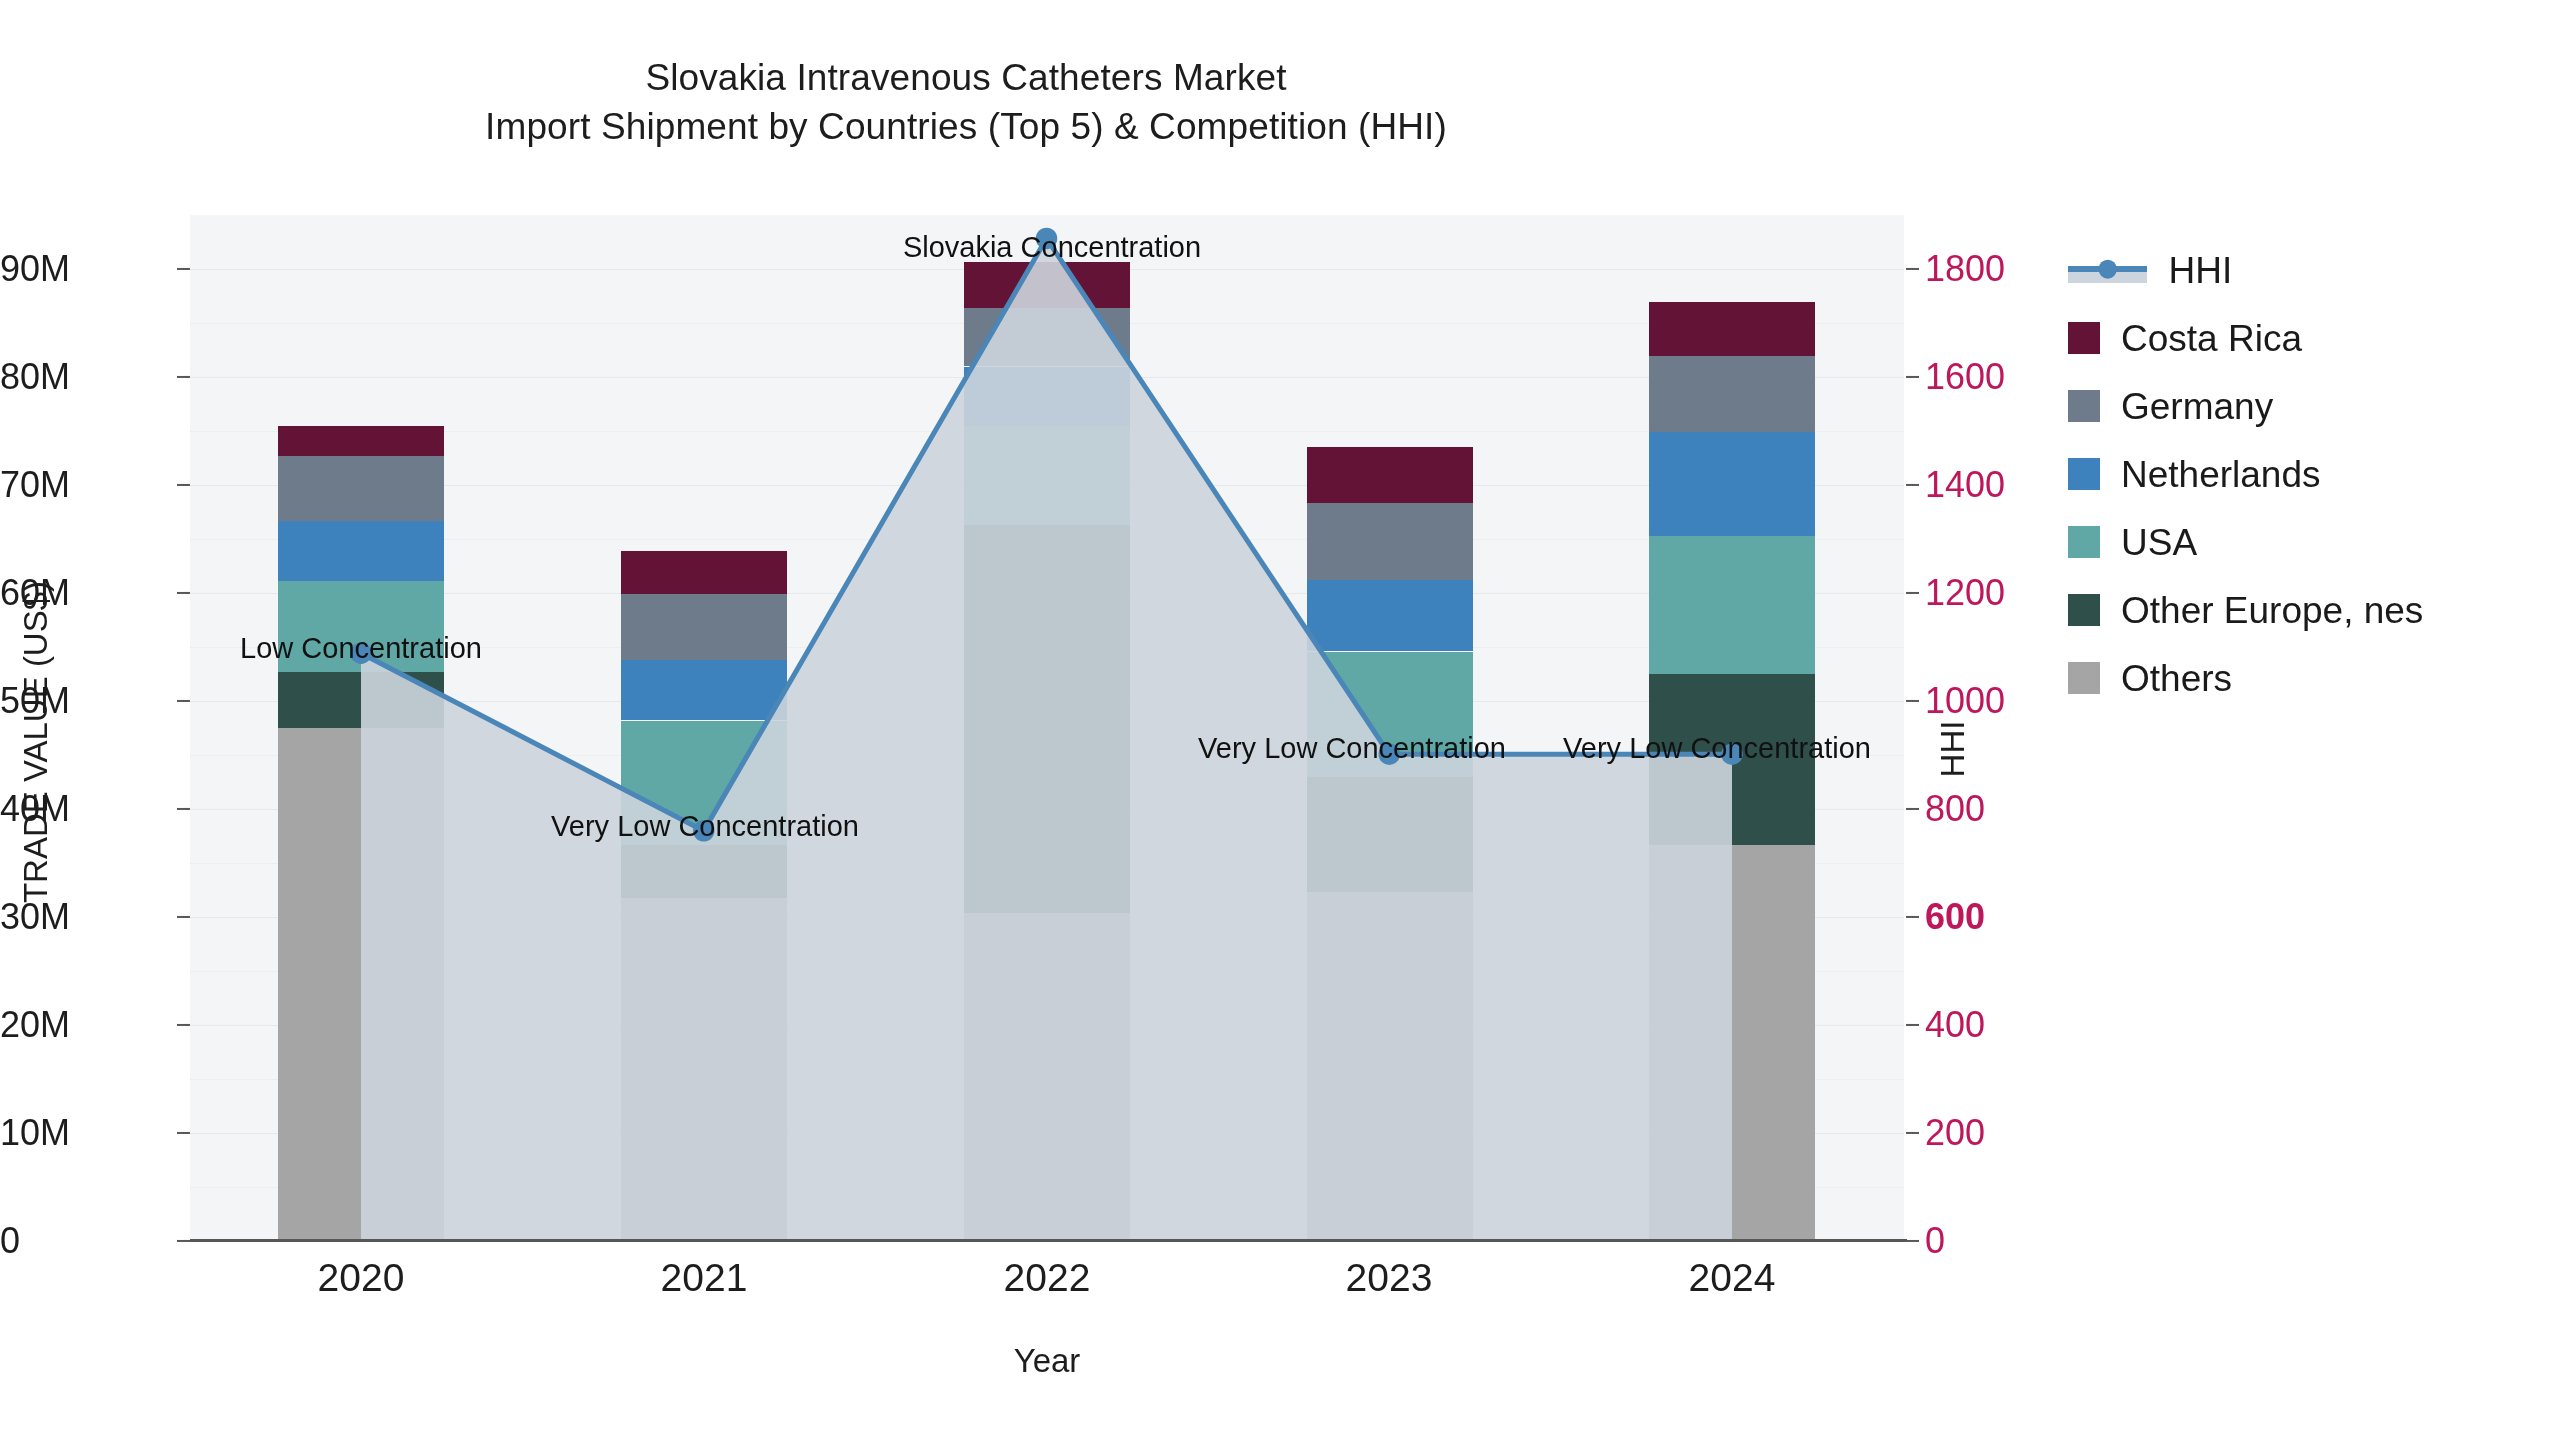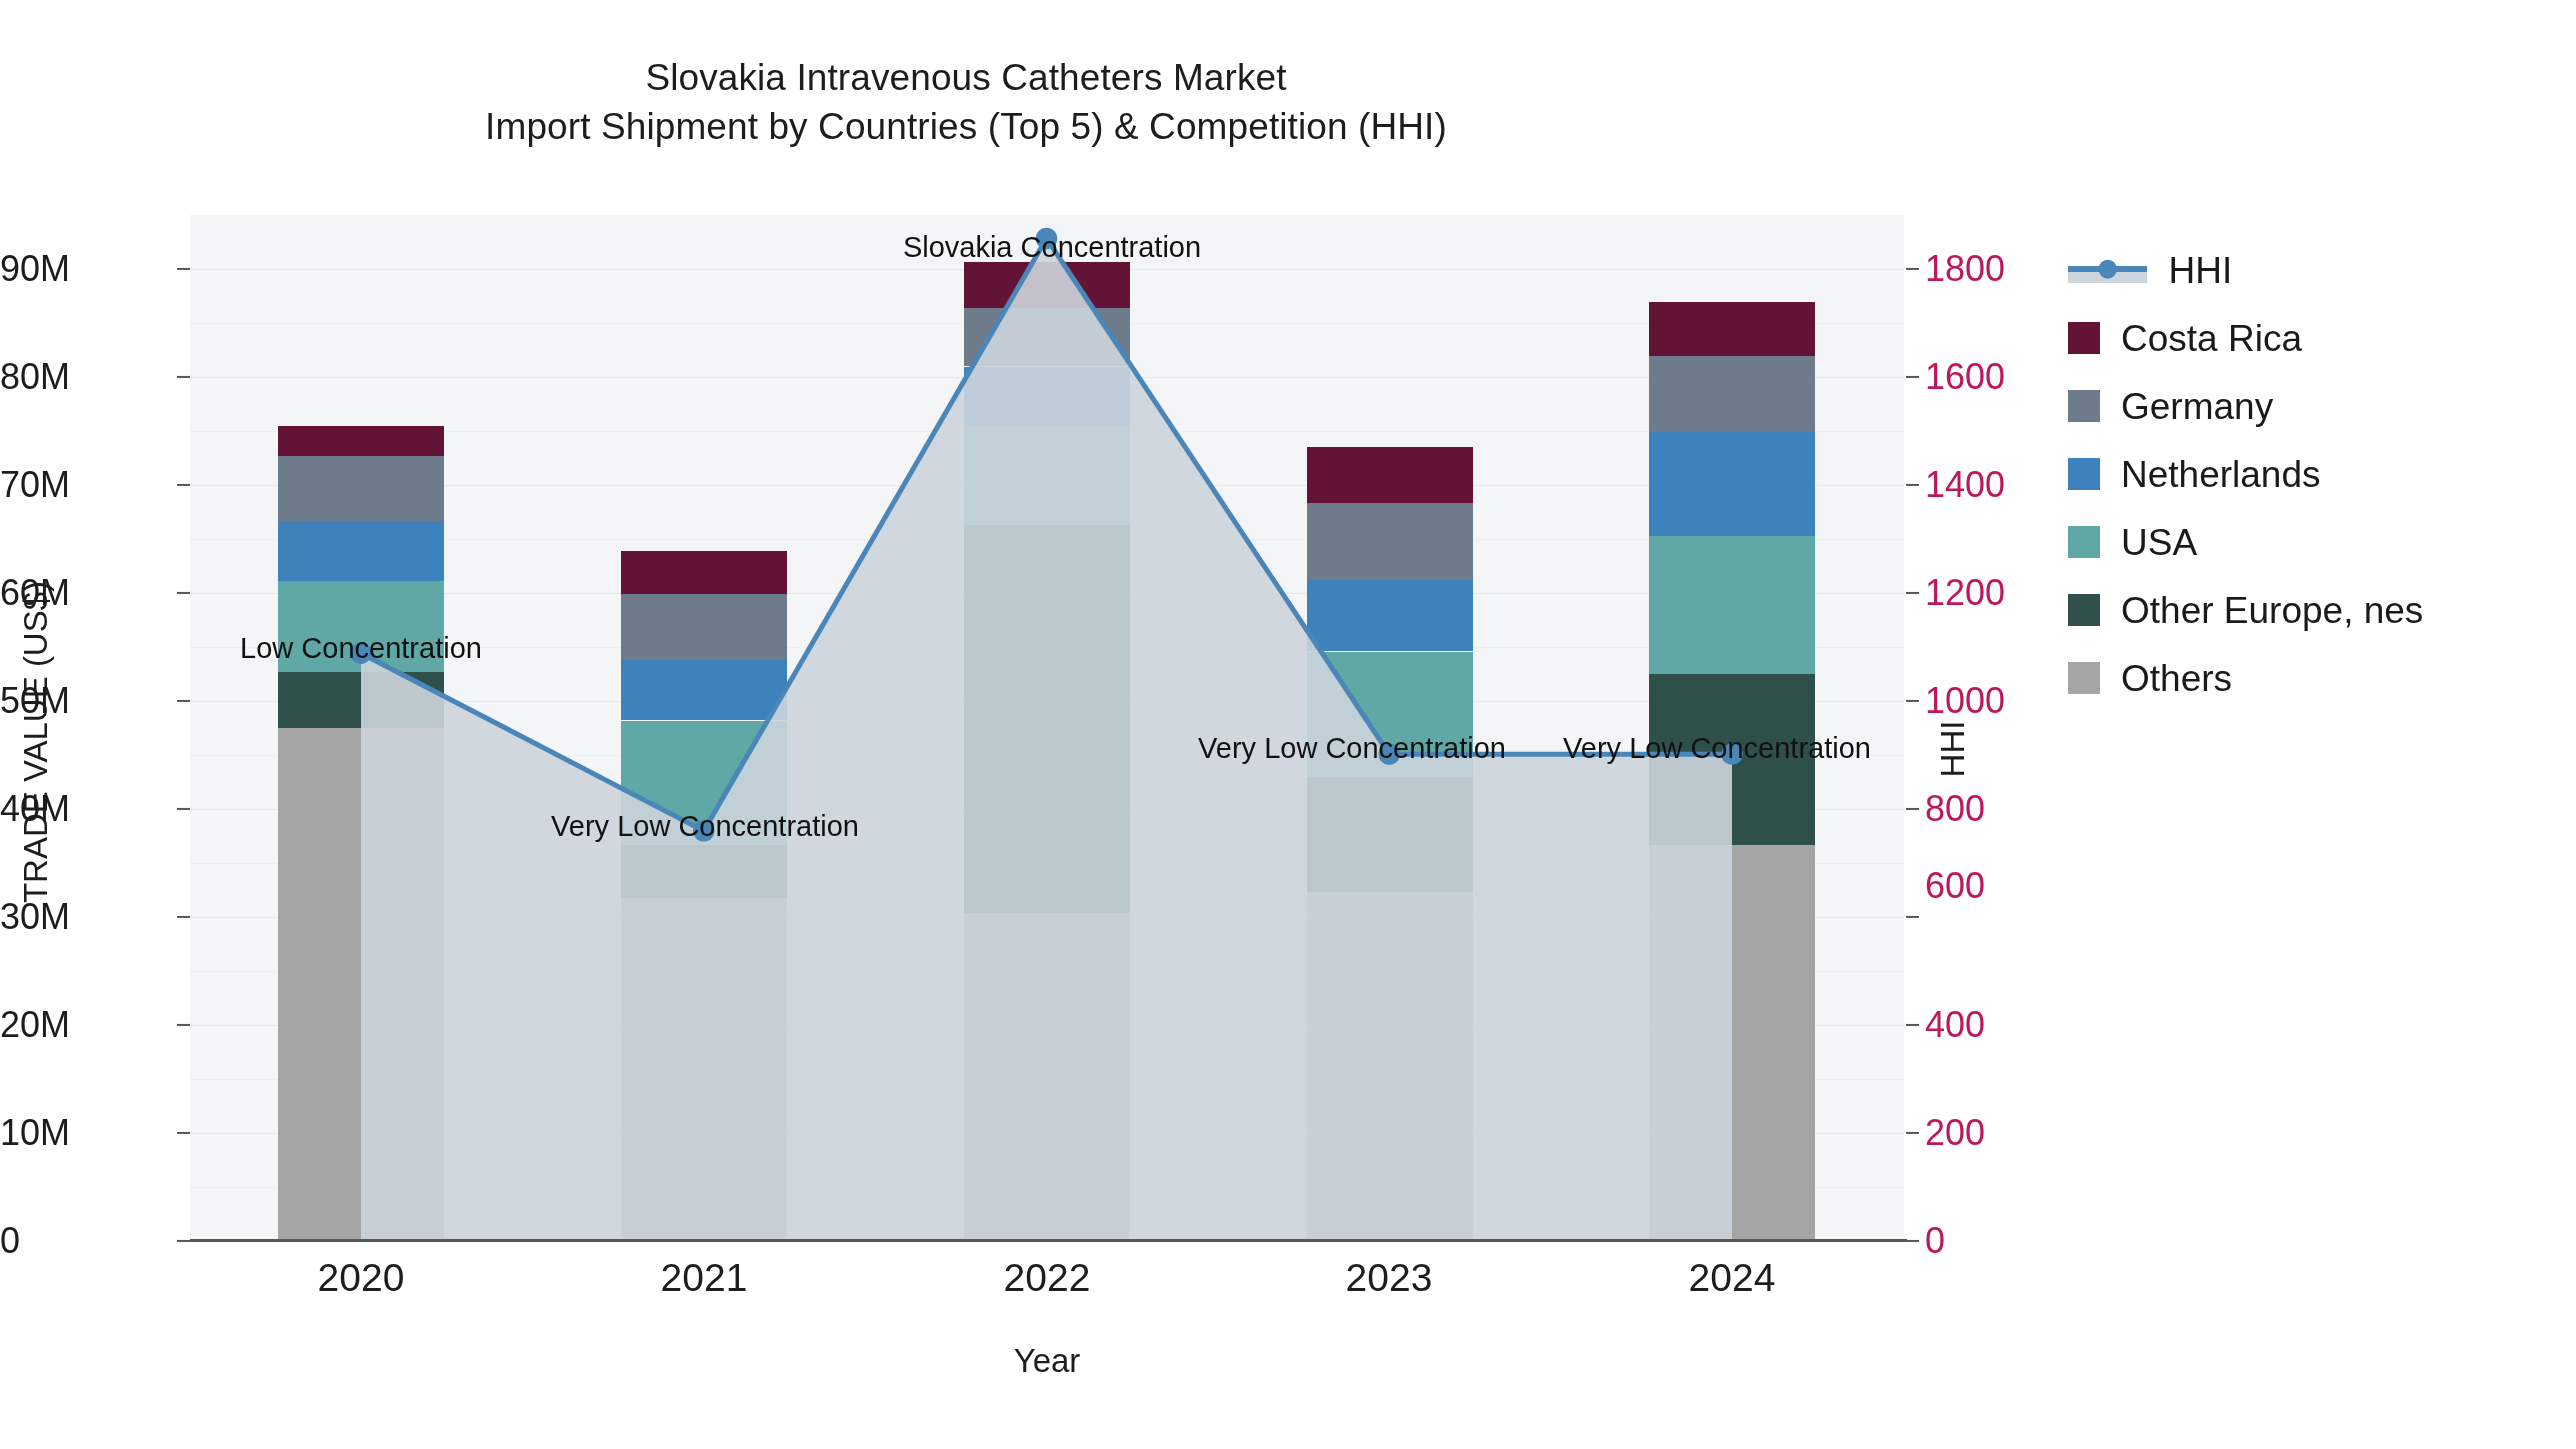--- a/index.html
+++ b/index.html
@@ -209,21 +209,21 @@
       <div class="ytick" style="top: 269px;">90M</div>
       <div class="tickmark" style="top: 269px;"></div>
     </div>
   <div id="yticks-right">
       <div class="ytick-r" style="top: 1241px;">0</div>
       <div class="tickmark-r" style="top: 1241px;"></div>
       <div class="ytick-r" style="top: 1133px;">200</div>
       <div class="tickmark-r" style="top: 1133px;"></div>
       <div class="ytick-r" style="top: 1025px;">400</div>
       <div class="tickmark-r" style="top: 1025px;"></div>
-      <div class="ytick-r" style="top: 886px;">600</div>
+      <div class="ytick-r" style="top: 917px; font-weight: bold;">600</div>
       <div class="tickmark-r" style="top: 917px;"></div>
       <div class="ytick-r" style="top: 809px;">800</div>
       <div class="tickmark-r" style="top: 809px;"></div>
       <div class="ytick-r" style="top: 701px;">1000</div>
       <div class="tickmark-r" style="top: 701px;"></div>
       <div class="ytick-r" style="top: 593px;">1200</div>
       <div class="tickmark-r" style="top: 593px;"></div>
       <div class="ytick-r" style="top: 485px;">1400</div>
       <div class="tickmark-r" style="top: 485px;"></div>
       <div class="ytick-r" style="top: 377px; text-align: right;">1600</div>

